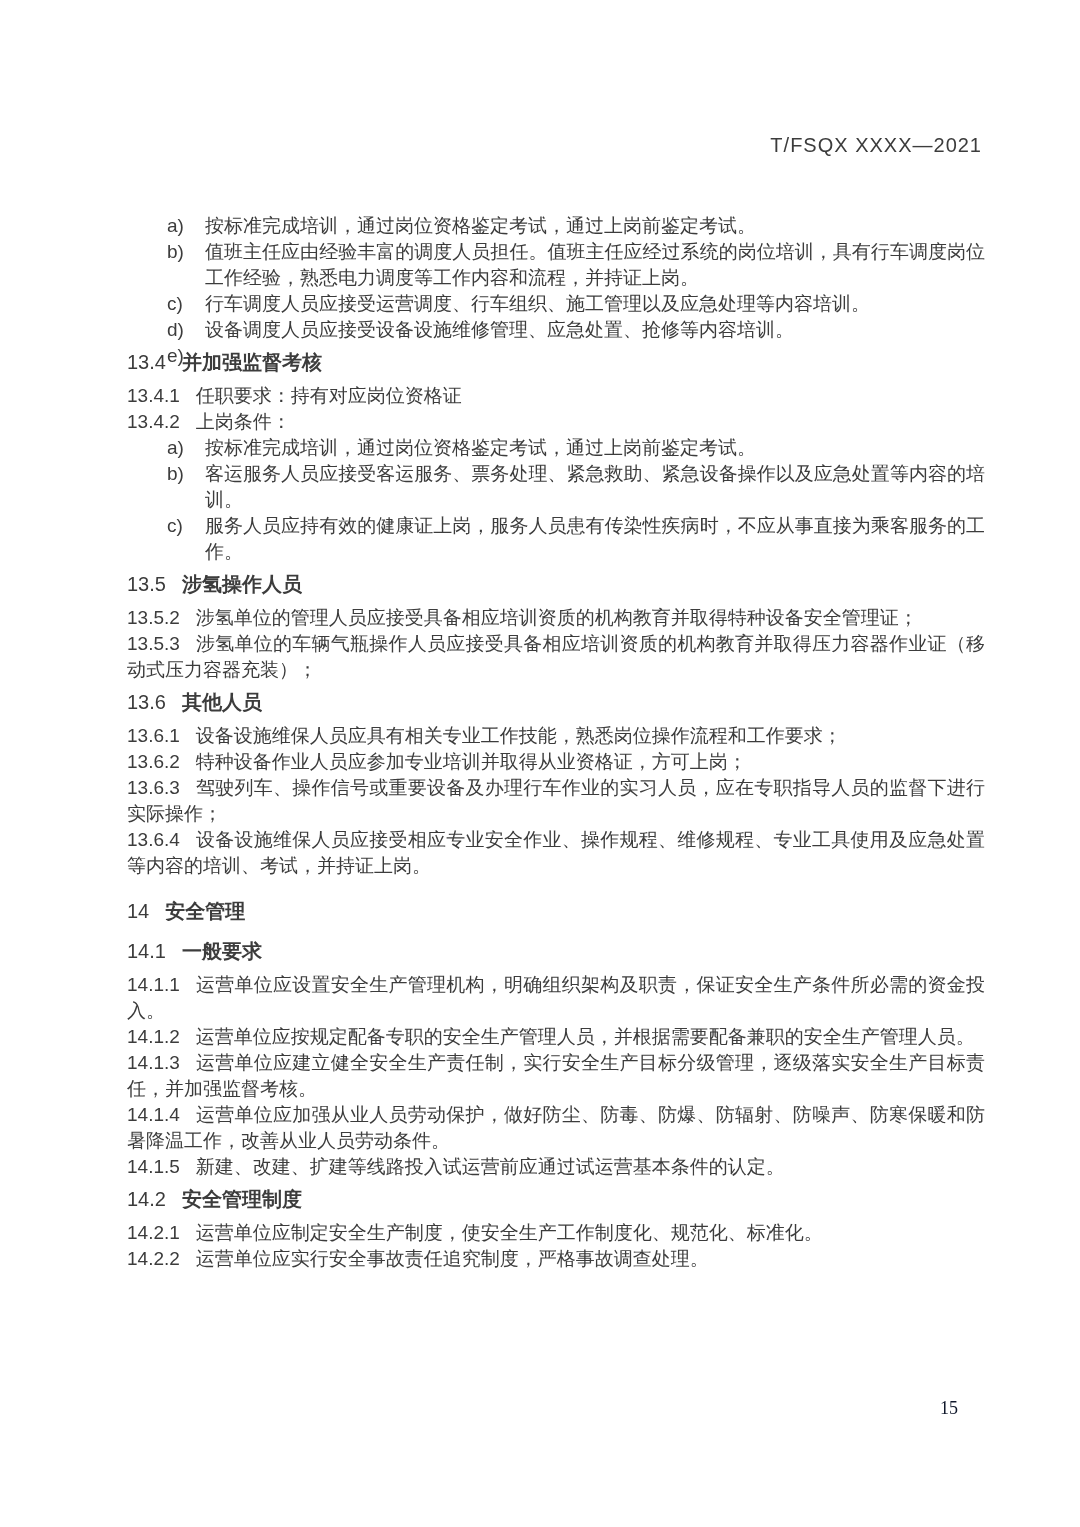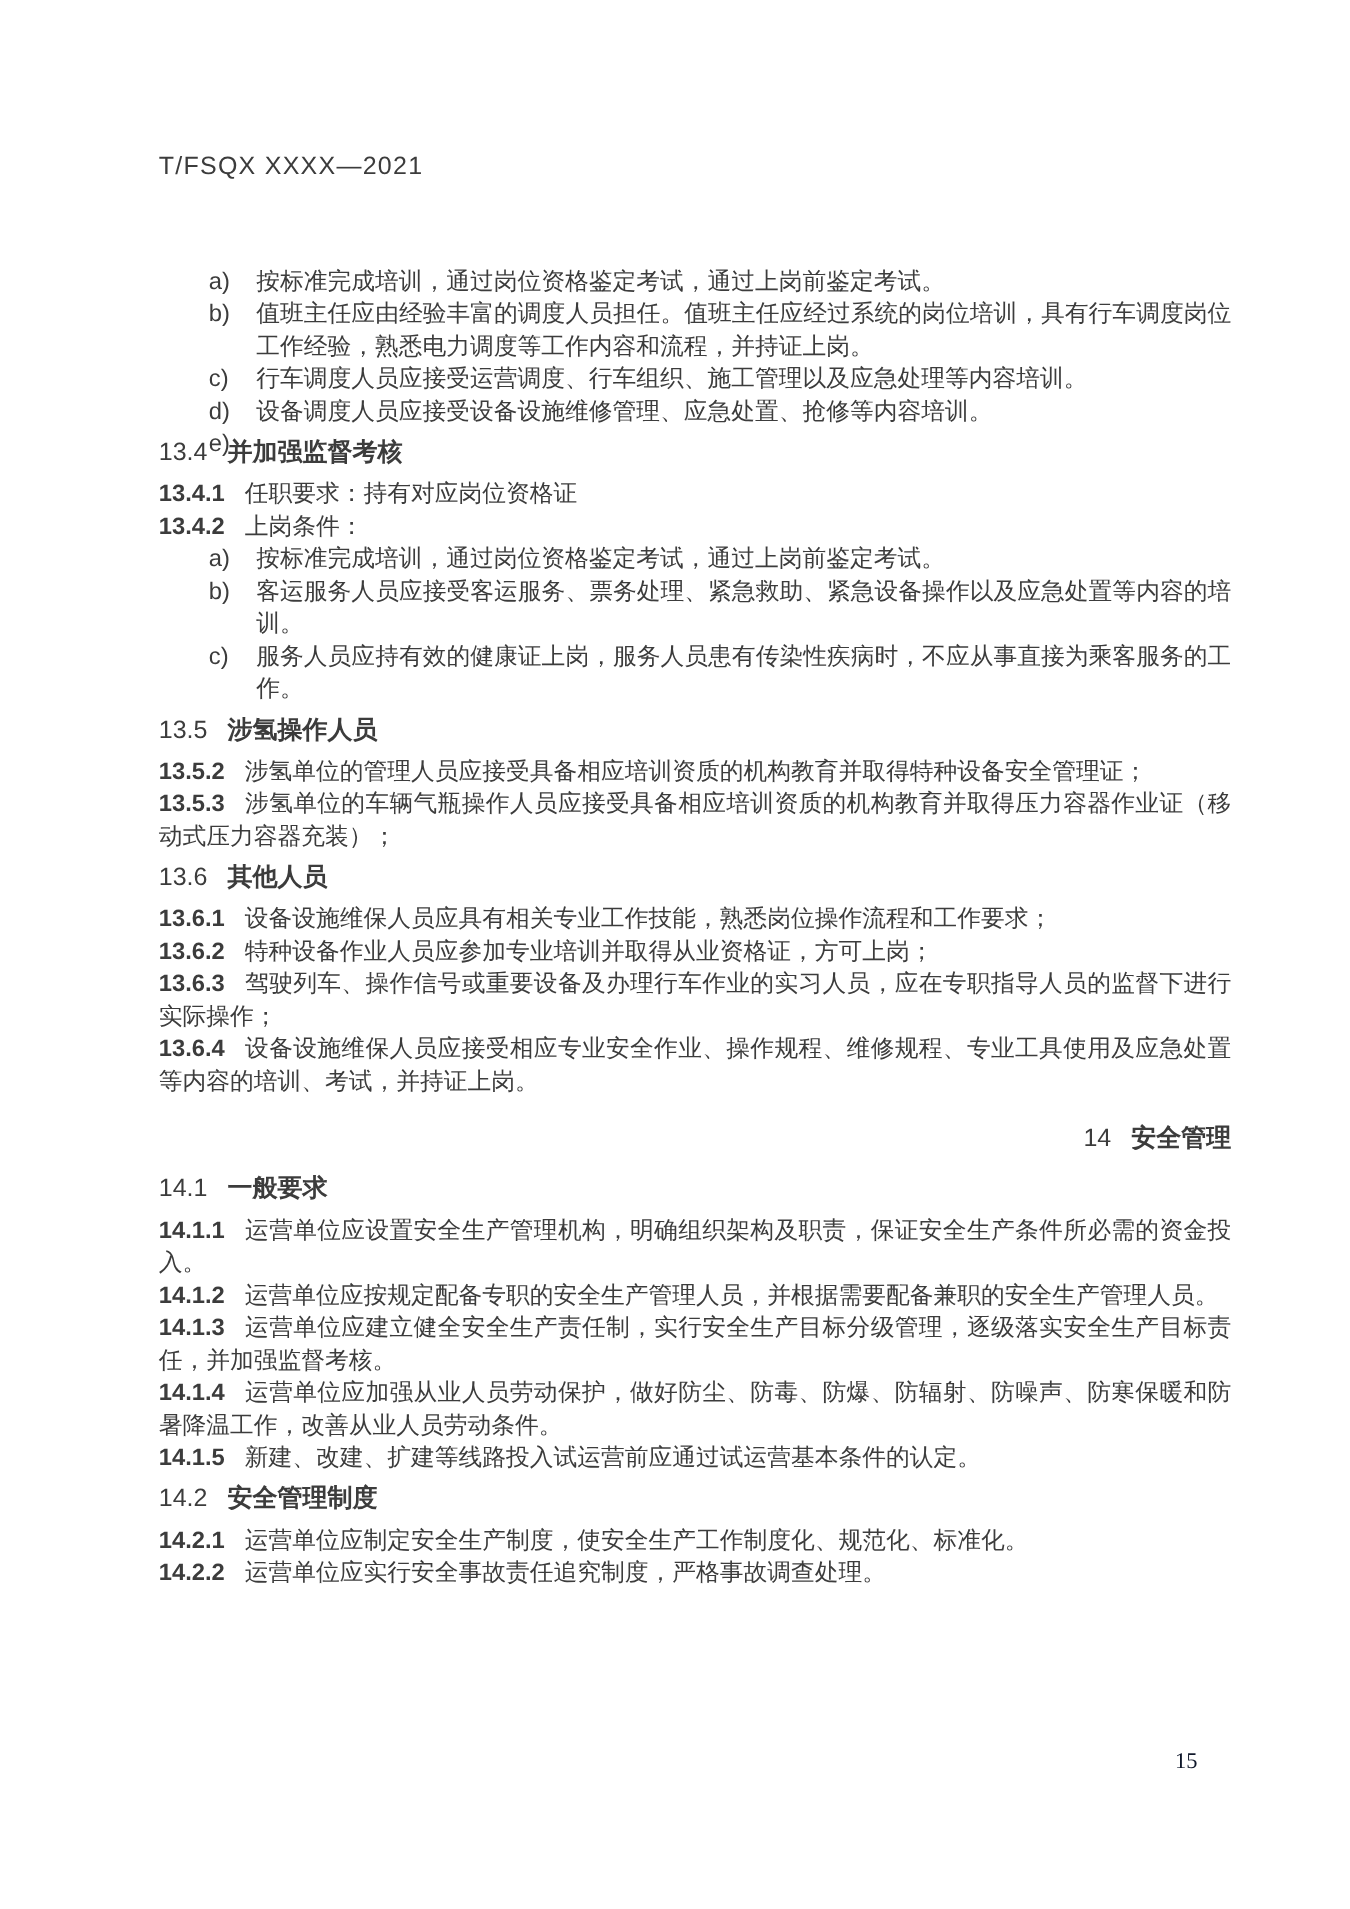--- a/index.html
+++ b/index.html
@@ -7,54 +7,55 @@
     position: relative;
     width: 1080px;
     height: 1527px;
     background: #ffffff;
     overflow: hidden;
     font-family: "Liberation Serif", "DejaVu Serif", serif;
     color: #3c3c3c;
   }
   .doc-header {
     position: absolute;
-    top: 122px;
+    top: 134px;
     left: 127px;
     right: 98px;
+    text-align: right;
   }
   .doc-code {
     font-family: "Liberation Sans", "DejaVu Sans", sans-serif;
     font-size: 20px;
     letter-spacing: 1px;
     color: #3c3c3c;
   }
   .doc-body {
     position: absolute;
     top: 213px;
     left: 127px;
     width: 858px;
     font-size: 19px;
     line-height: 26px;
     text-align: justify;
   }
   .doc-body p { margin: 0; }
   .num, .label {
     font-family: "Liberation Sans", "DejaVu Sans", sans-serif;
   }
-  .clause .num { font-weight: bold; margin-right: 16px; white-space: nowrap; }
+  .clause .num { font-weight: normal; margin-right: 16px; white-space: nowrap; }
   .list-item { position: relative; padding-left: 78px; }
   .list-item .label { position: absolute; left: 40px; top: 0; }
   .h1, .h2 {
     font-family: "Liberation Sans", "DejaVu Sans", sans-serif;
     font-weight: bold;
     font-size: 20px;
     text-align: left;
   }
   .h2 { margin: 6px 0 8px 0; }
-  .h1 { margin: 19px 0 14px 0; text-align: right; }
+  .h1 { margin: 19px 0 14px 0; }
   .h1 .num, .h2 .num { margin-right: 16px; font-weight: normal; }
   .doc-footer {
     position: absolute;
     top: 1398px;
     right: 122px;
   }
   .page-num {
     font-family: "Liberation Serif", "DejaVu Serif", serif;
     font-size: 18px;
     color: #0f172a;

